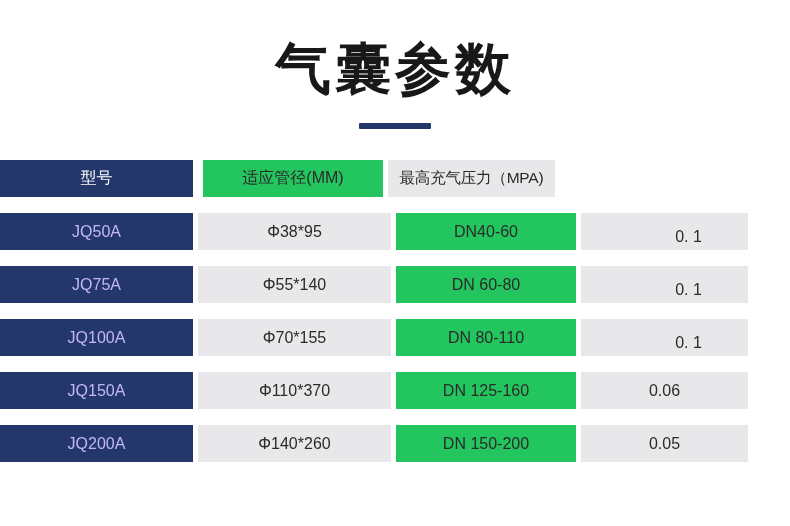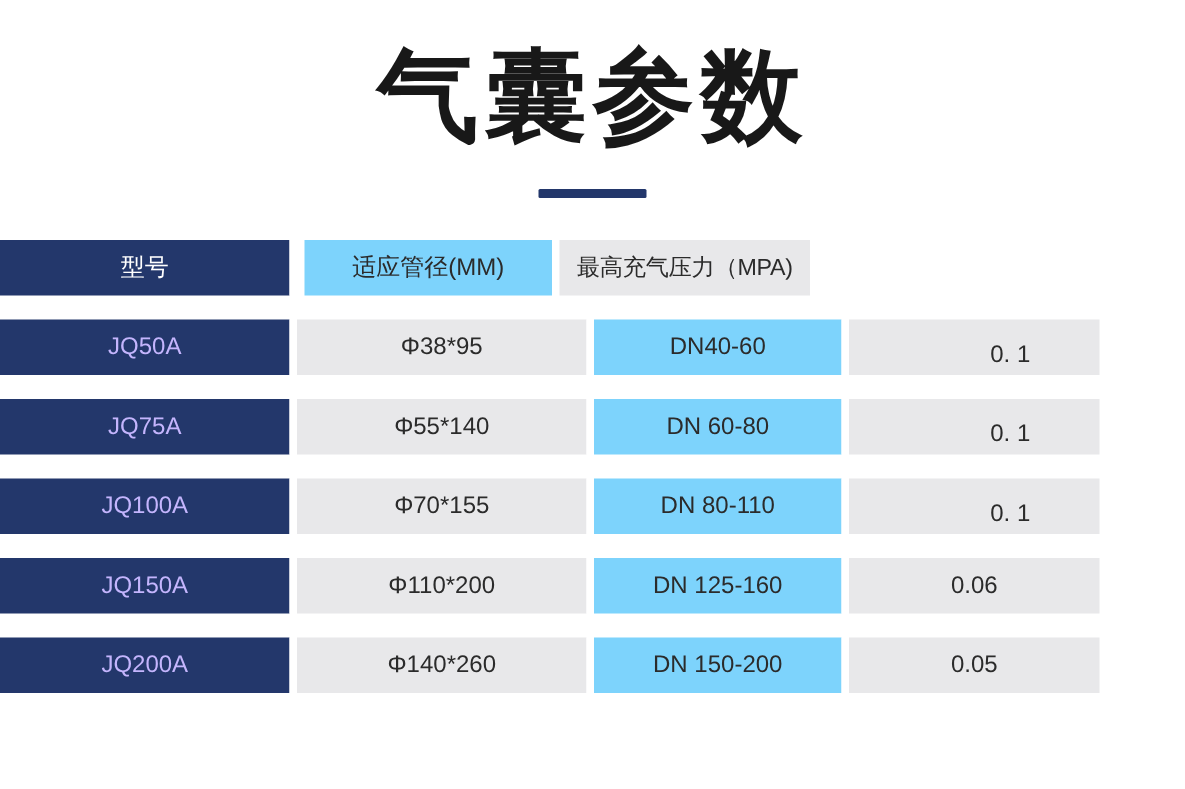--- a/index.html
+++ b/index.html
@@ -16,26 +16,26 @@
   }
 
   
   .title-block {
     width: 100%;
     text-align: center;
     padding-top: 22px;
     box-sizing: border-box;
   }
   .page-title {
-    font-size: 68px;
+    font-size: 56px;
     font-weight: 700;
     color: #181818;
     letter-spacing: 4px;
     line-height: 1.15;
-    margin: 4px;
+    margin: 15px;
     font-family: "DejaVu Sans", "Liberation Sans", sans-serif;
   }
   .title-divider {
     width: 72px;
     height: 6px;
     background: #23376b;
     margin: 22px auto 0 auto;
     border-radius: 1px;
   }
 
@@ -59,21 +59,21 @@
     justify-content: center;
     font-size: 16px;
     color: #2b2b2b;
     box-sizing: border-box;
     white-space: nowrap;
     overflow: hidden;
   }
   .c1 { width: 193px; background: #23376b; color: #c4b5fd; }
   .spacer { width: 5px; height: 37px; background: #ffffff; flex: none; }
   .c2 { width: 193px; background: #e8e8ea; }
-  .c3 { width: 165px; background: #7dd3fc; }
+  .c3 { width: 180px; background: #22c55e; }
   .c4 { width: 167px; background: #e8e8ea; }
 
   .head .cell { font-size: 16px; }
   .head .c1 { color: #ffffff; }
   .head .c4 { font-size: 15.5px; letter-spacing: -0.2px; }
 
   
   .press-val { position: relative; top: 5px; margin-left: 48px; }
 </style>
 </head>
@@ -127,21 +127,21 @@
     <div class="cell c3">DN 80-110</div>
     <div class="spacer"></div>
     <div class="cell c4">
         <span class="press-val">0. 1</span>
       </div>
   </div>
 
   <div class="trow">
     <div class="cell c1">JQ150A</div>
     <div class="spacer"></div>
-    <div class="cell c2">Φ110*200</div>
+    <div class="cell c2">Φ110*370</div>
     <div class="spacer"></div>
     <div class="cell c3">DN 125-160</div>
     <div class="spacer"></div>
     <div class="cell c4">0.06</div>
   </div>
 
   <div class="trow">
     <div class="cell c1">JQ200A</div>
     <div class="spacer"></div>
     <div class="cell c2">Φ140*260</div>

